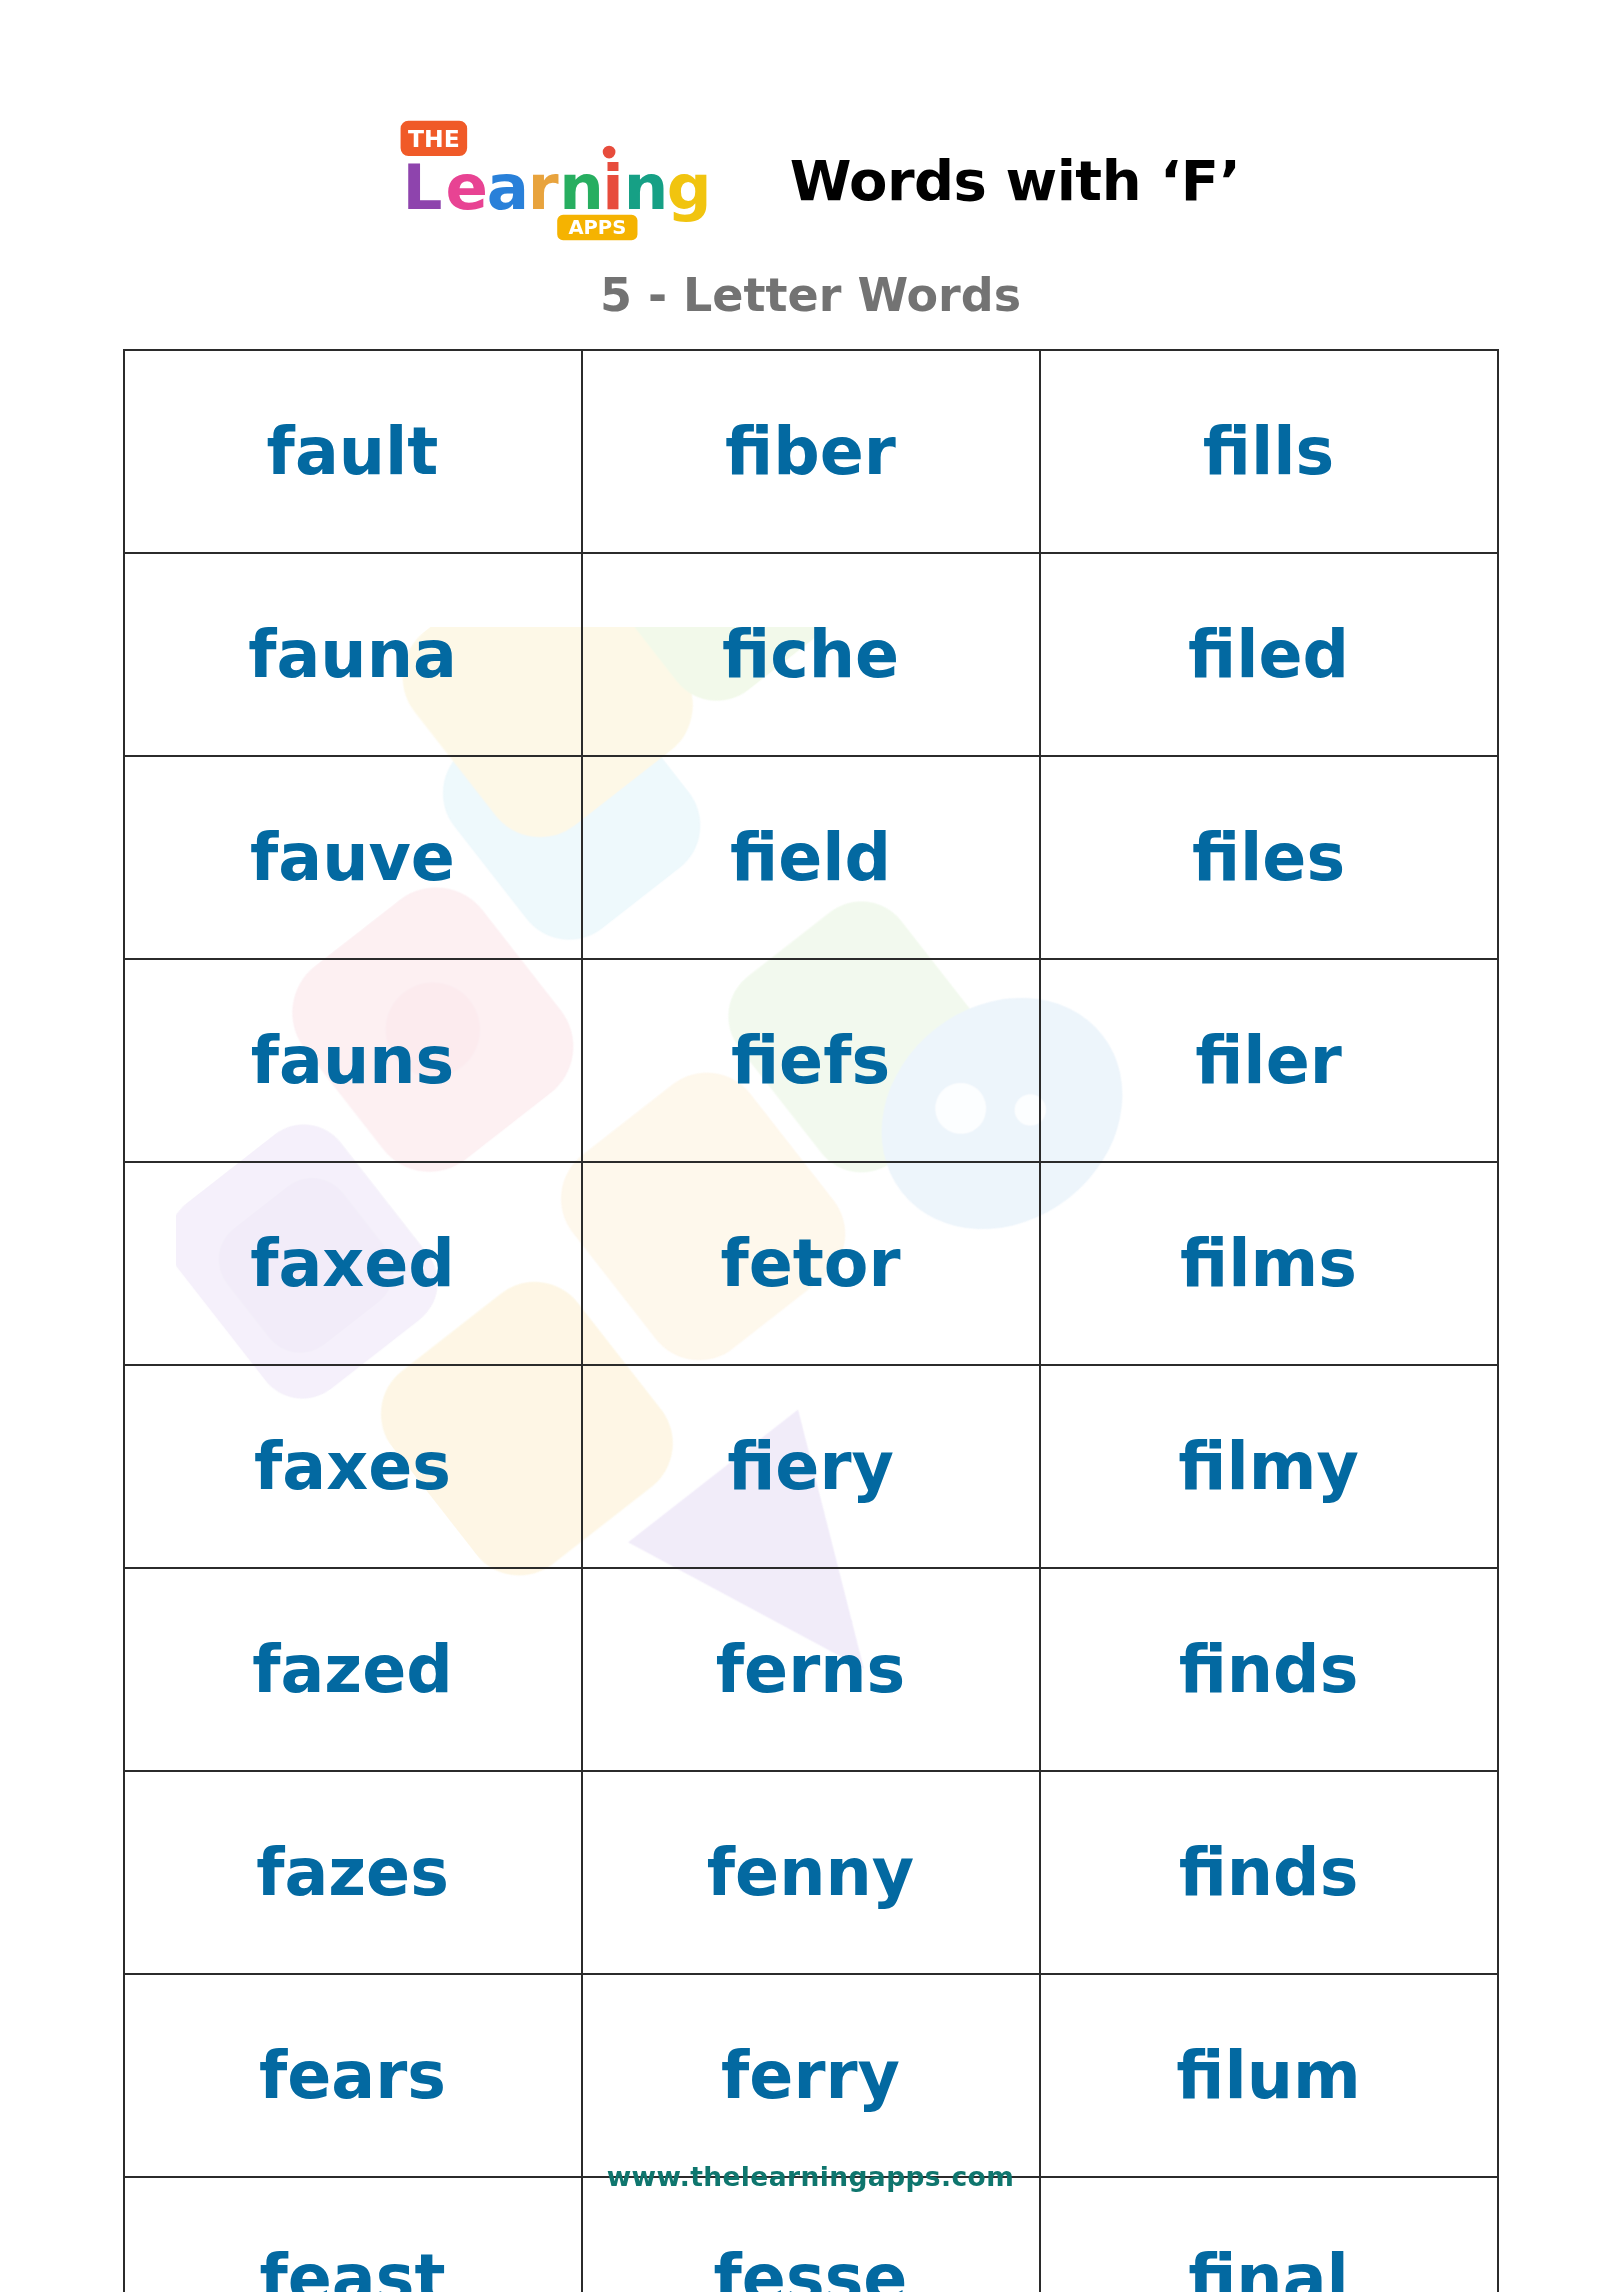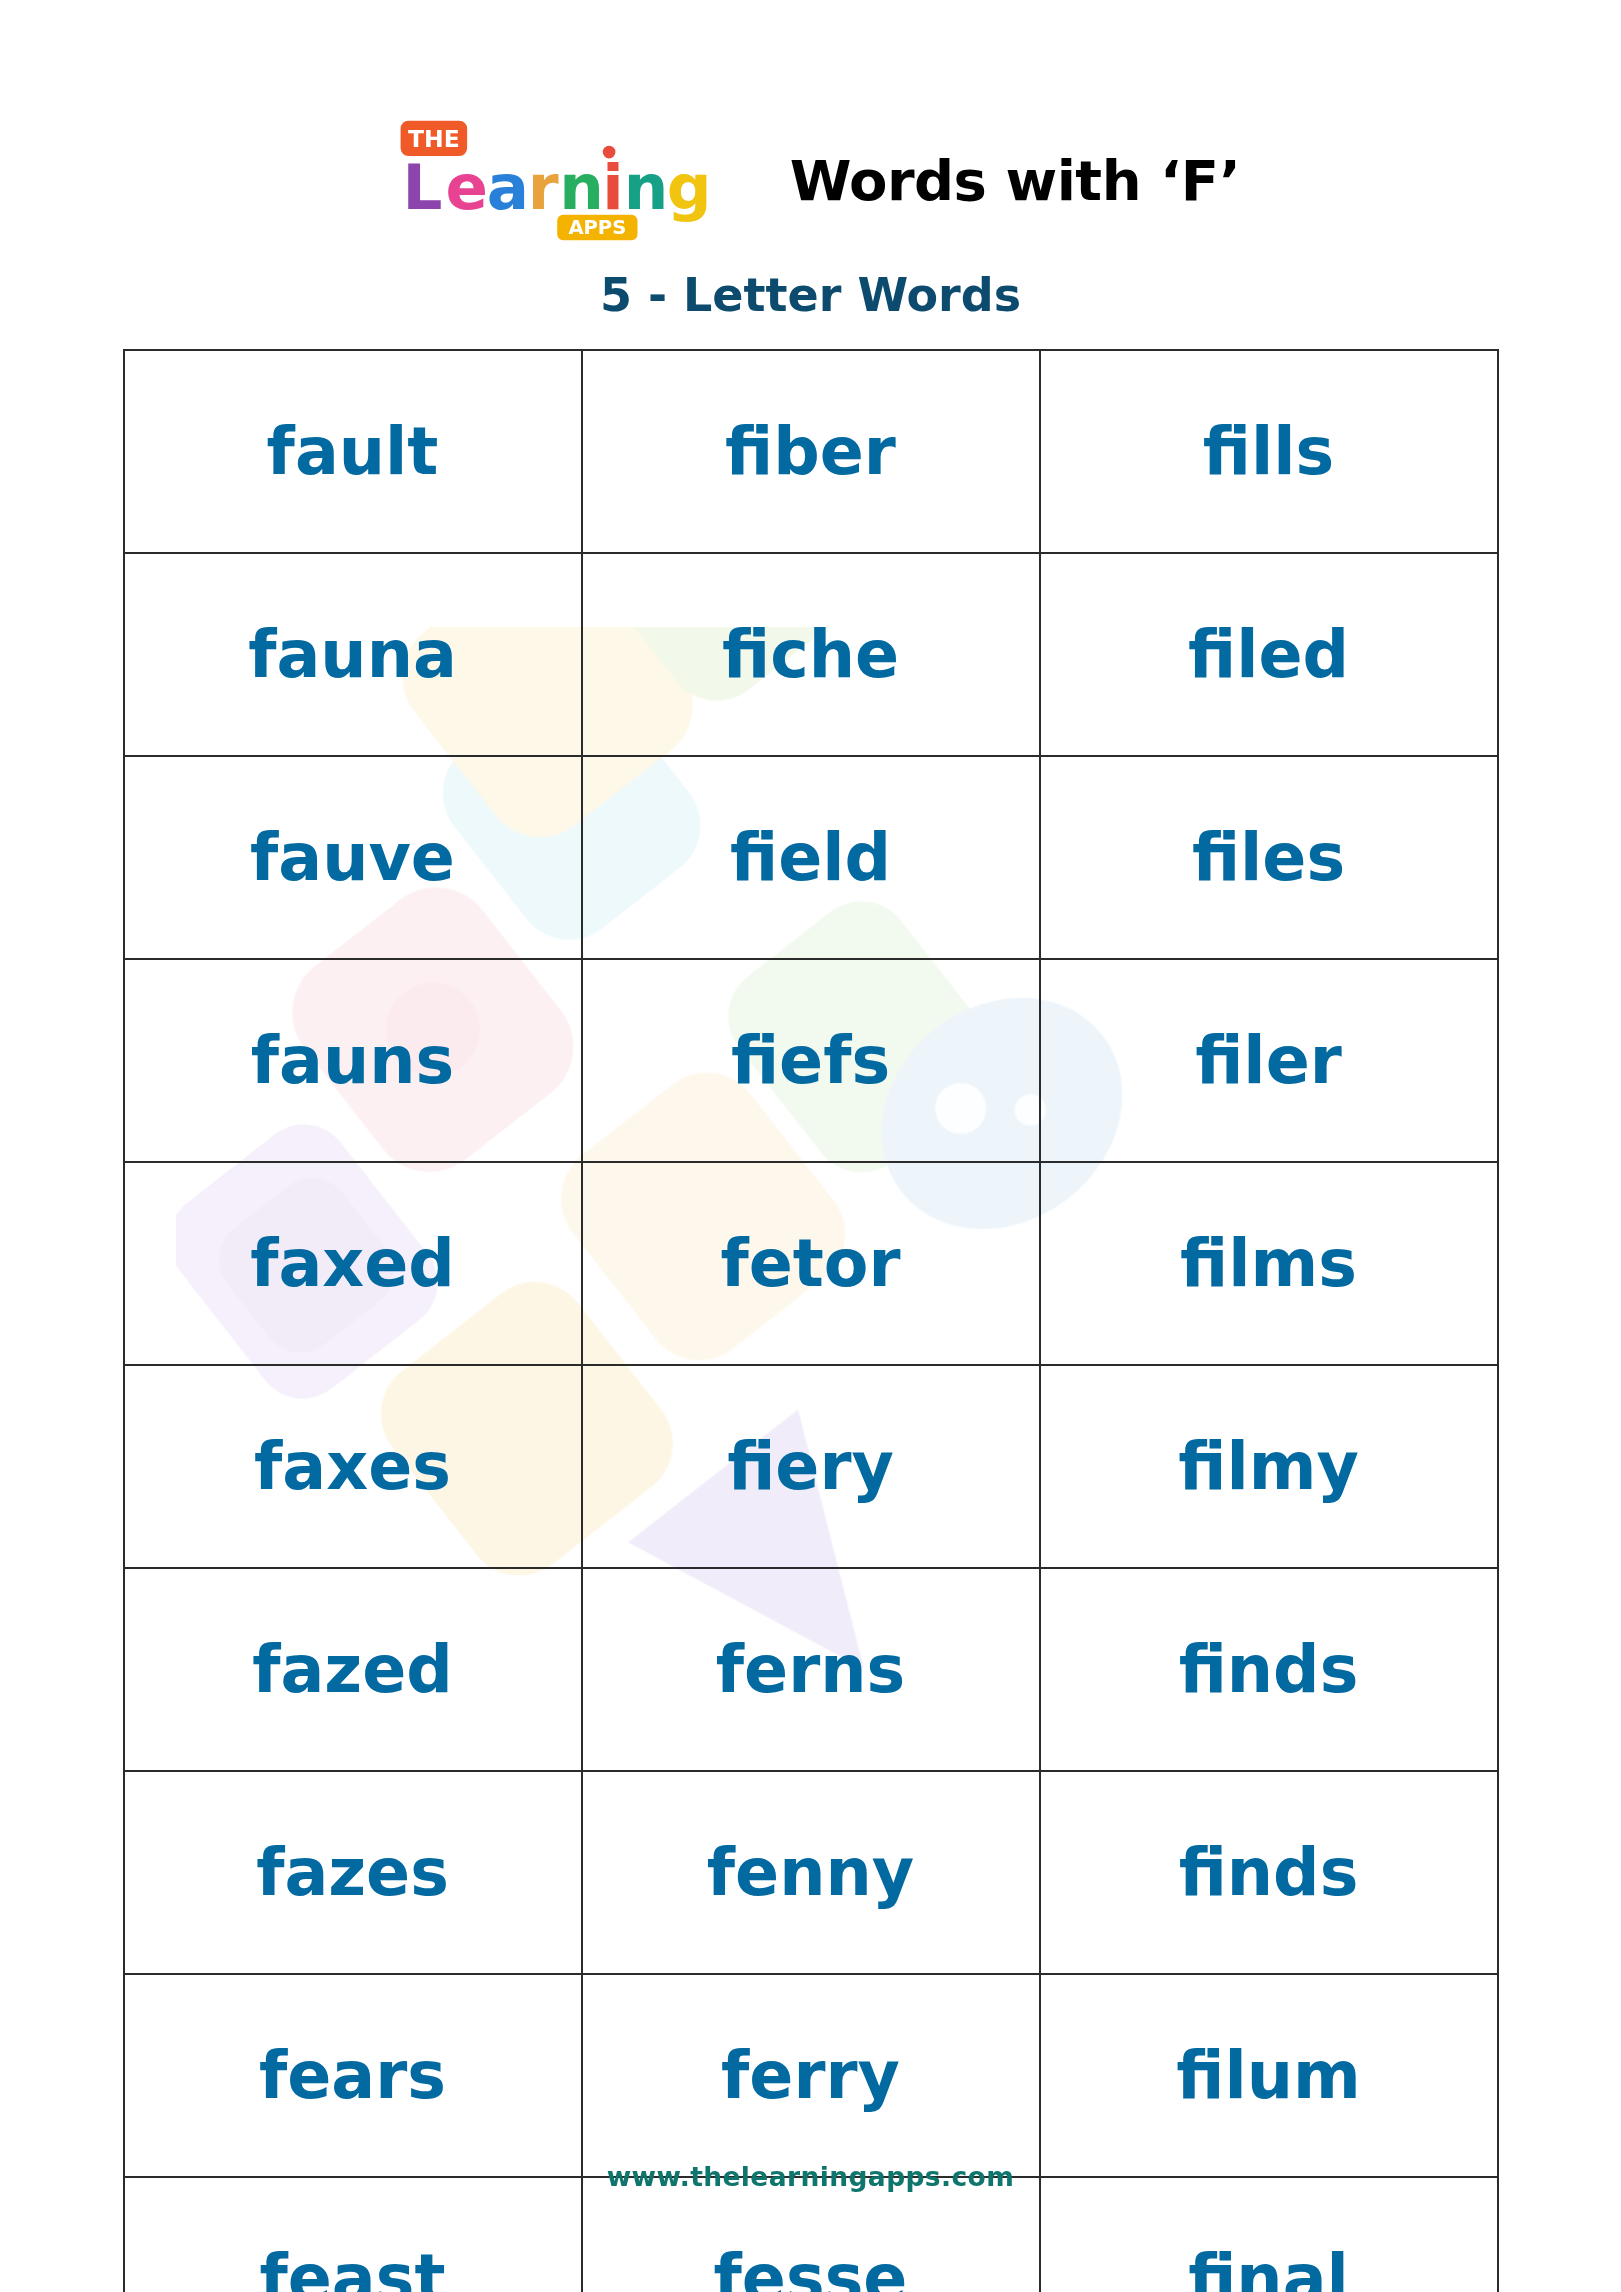--- a/index.html
+++ b/index.html
@@ -64,21 +64,21 @@
     color: #000000;
     letter-spacing: -0.5px;
     white-space: nowrap;
     line-height: 1;
     margin-top: 9px;
   }
   .subtitle {
     font-family: "DejaVu Sans", sans-serif;
     font-weight: bold;
     font-size: 46px;
-    color: #0c4a6e;
+    color: #737373;
     margin-top: 17.6px;
     letter-spacing: 0px;
   }
 
   
   .table-wrap {
     position: relative;
     z-index: 2;
     margin: 27.4px auto 0 auto;
     width: 1376px;

